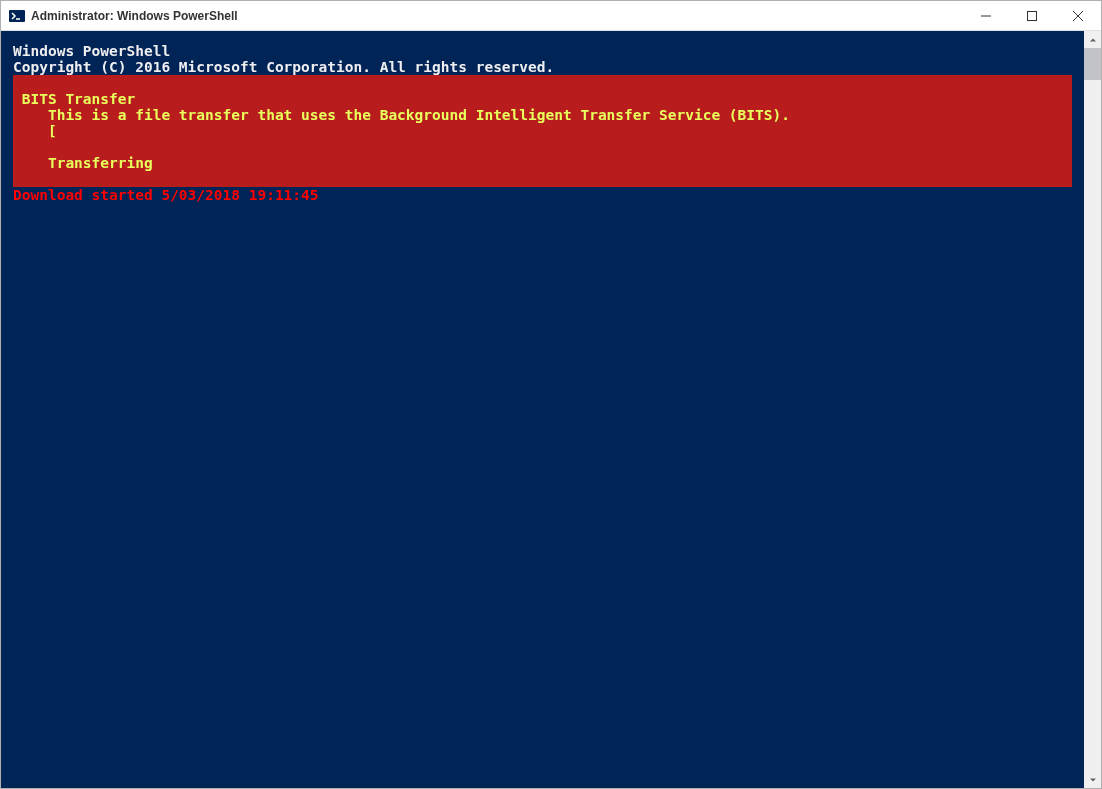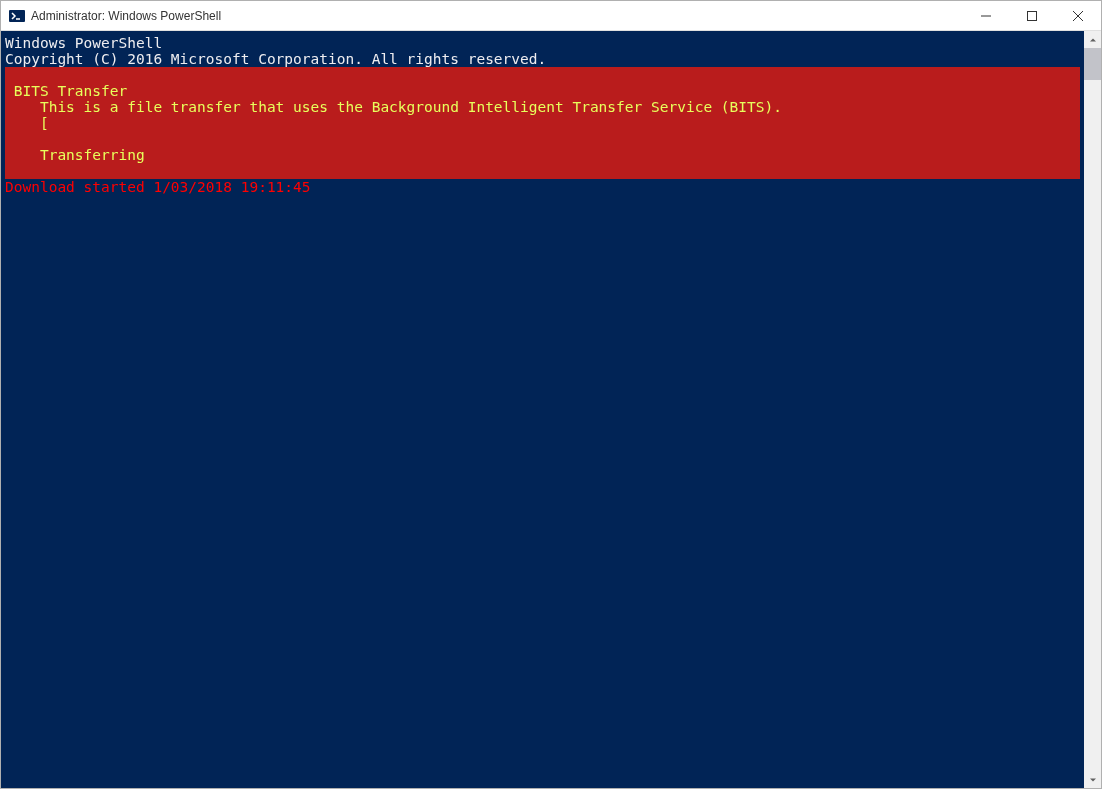--- a/index.html
+++ b/index.html
@@ -15,20 +15,21 @@
       background: #ffffff;
       overflow: hidden;
     }
     
     .window {
       width: 100%;
       height: 100%;
       border: 1px solid #b0b0b0;
       display: flex;
       flex-direction: column;
+      font-weight: bold;
     }
     
     .titlebar {
       height: 30px;
       background: #ffffff;
       display: flex;
       align-items: center;
       border-bottom: 1px solid #e0e0e0;
     }
     
@@ -83,21 +84,21 @@
     
     .console {
       flex: 1;
       background: #012456;
       font-family: Consolas, "Lucida Console", monospace;
       font-size: 14.5px;
       line-height: 16px;
       color: #eeedf0;
       white-space: pre;
       overflow: hidden;
-      padding: 4px;
+      padding: 12px;
     }
     
     .scrollbar {
       width: 17px;
       background: #f0f0f0;
       display: flex;
       flex-direction: column;
     }
     
     .scroll-btn {
@@ -181,21 +182,21 @@
     </div>
   </div>
 
   <div class="console-area">
     <div class="console"><span class="header-line">Windows PowerShell</span>
 <span class="header-line">Copyright (C) 2016 Microsoft Corporation. All rights reserved.</span>
 <div class="progress-block"><div class="empty-line"></div> <span>BITS Transfer</span>
 <span>    This is a file transfer that uses the Background Intelligent Transfer Service (BITS).</span>
 <span>    [</span><span>                                                                                                                        </span>
 <div class="empty-line"></div><span>    Transferring</span>
-<div class="empty-line"></div></div><span class="status-line">Download started 1/03/2018 19:11:45</span></div>
+<div class="empty-line"></div></div><span class="status-line">Download started 5/03/2018 19:11:45</span></div>
 
     <div class="scrollbar">
       <div class="scroll-btn">
         <svg viewBox="0 0 8 8">
             <path d="M1 5.5 L4 2.5 L7 5.5" fill="#606060"></path>
           </svg>
       </div>
       <div class="scroll-track">
         <div class="scroll-thumb"></div>
       </div>

